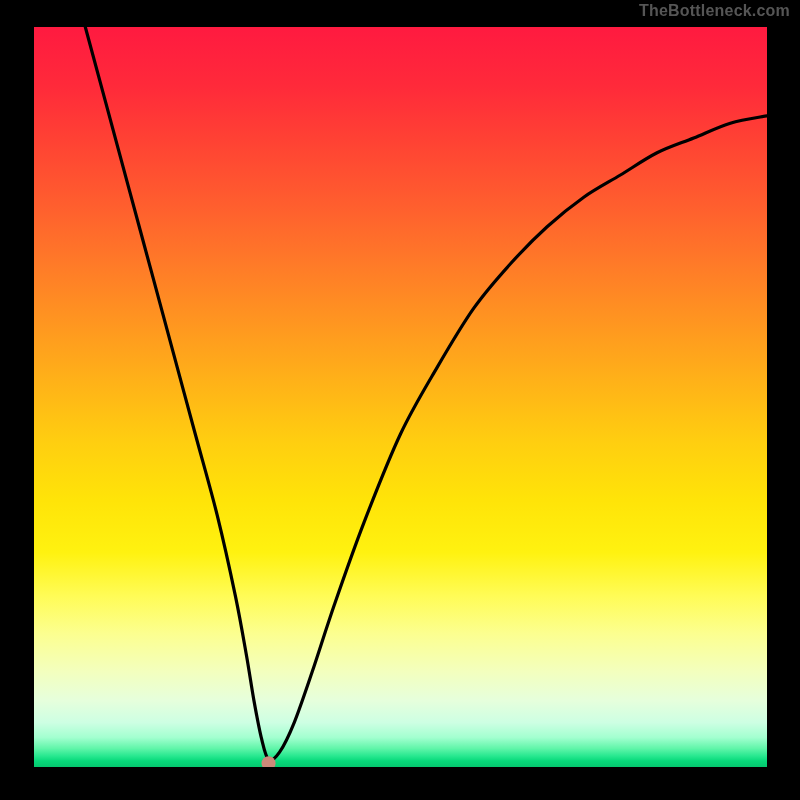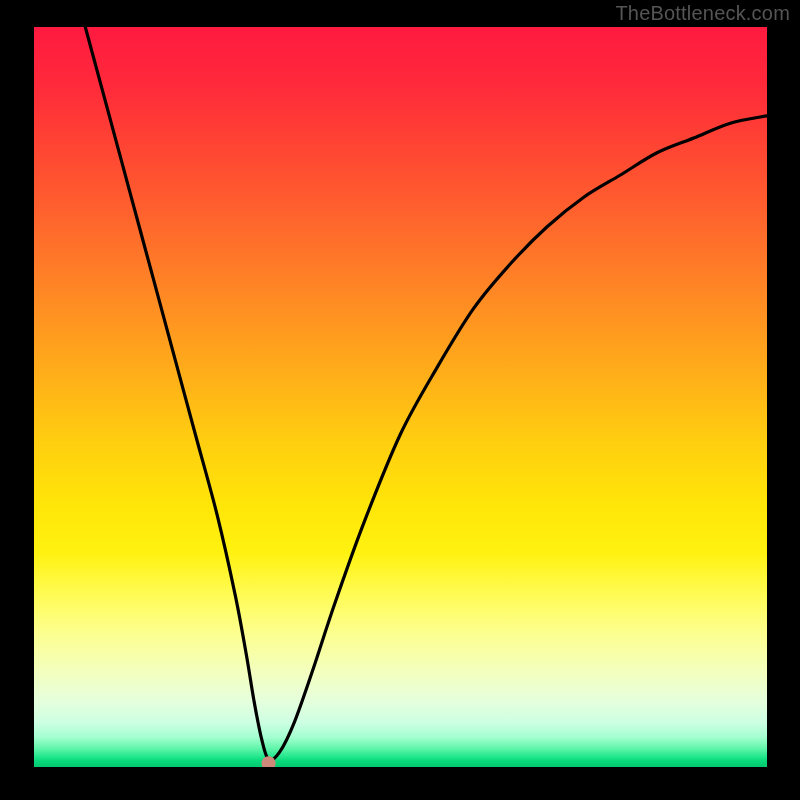--- a/index.html
+++ b/index.html
@@ -9,22 +9,22 @@
     background: #000;
     position: relative;
     font-family: Arial, Helvetica, sans-serif;
     overflow: hidden;
   }
   .watermark {
     position: absolute;
     top: 2px;
     right: 10px;
     color: #555;
-    font-size: 20px;
-    font-weight: 400;
+    font-size: 16px;
+    font-weight: 700;
     z-index: 10;
     letter-spacing: 0.2px;
     text-align: right;
   }
   .chart-area {
     position: absolute;
     left: 34px;
     top: 27px;
     width: 733px;
     height: 740px;

